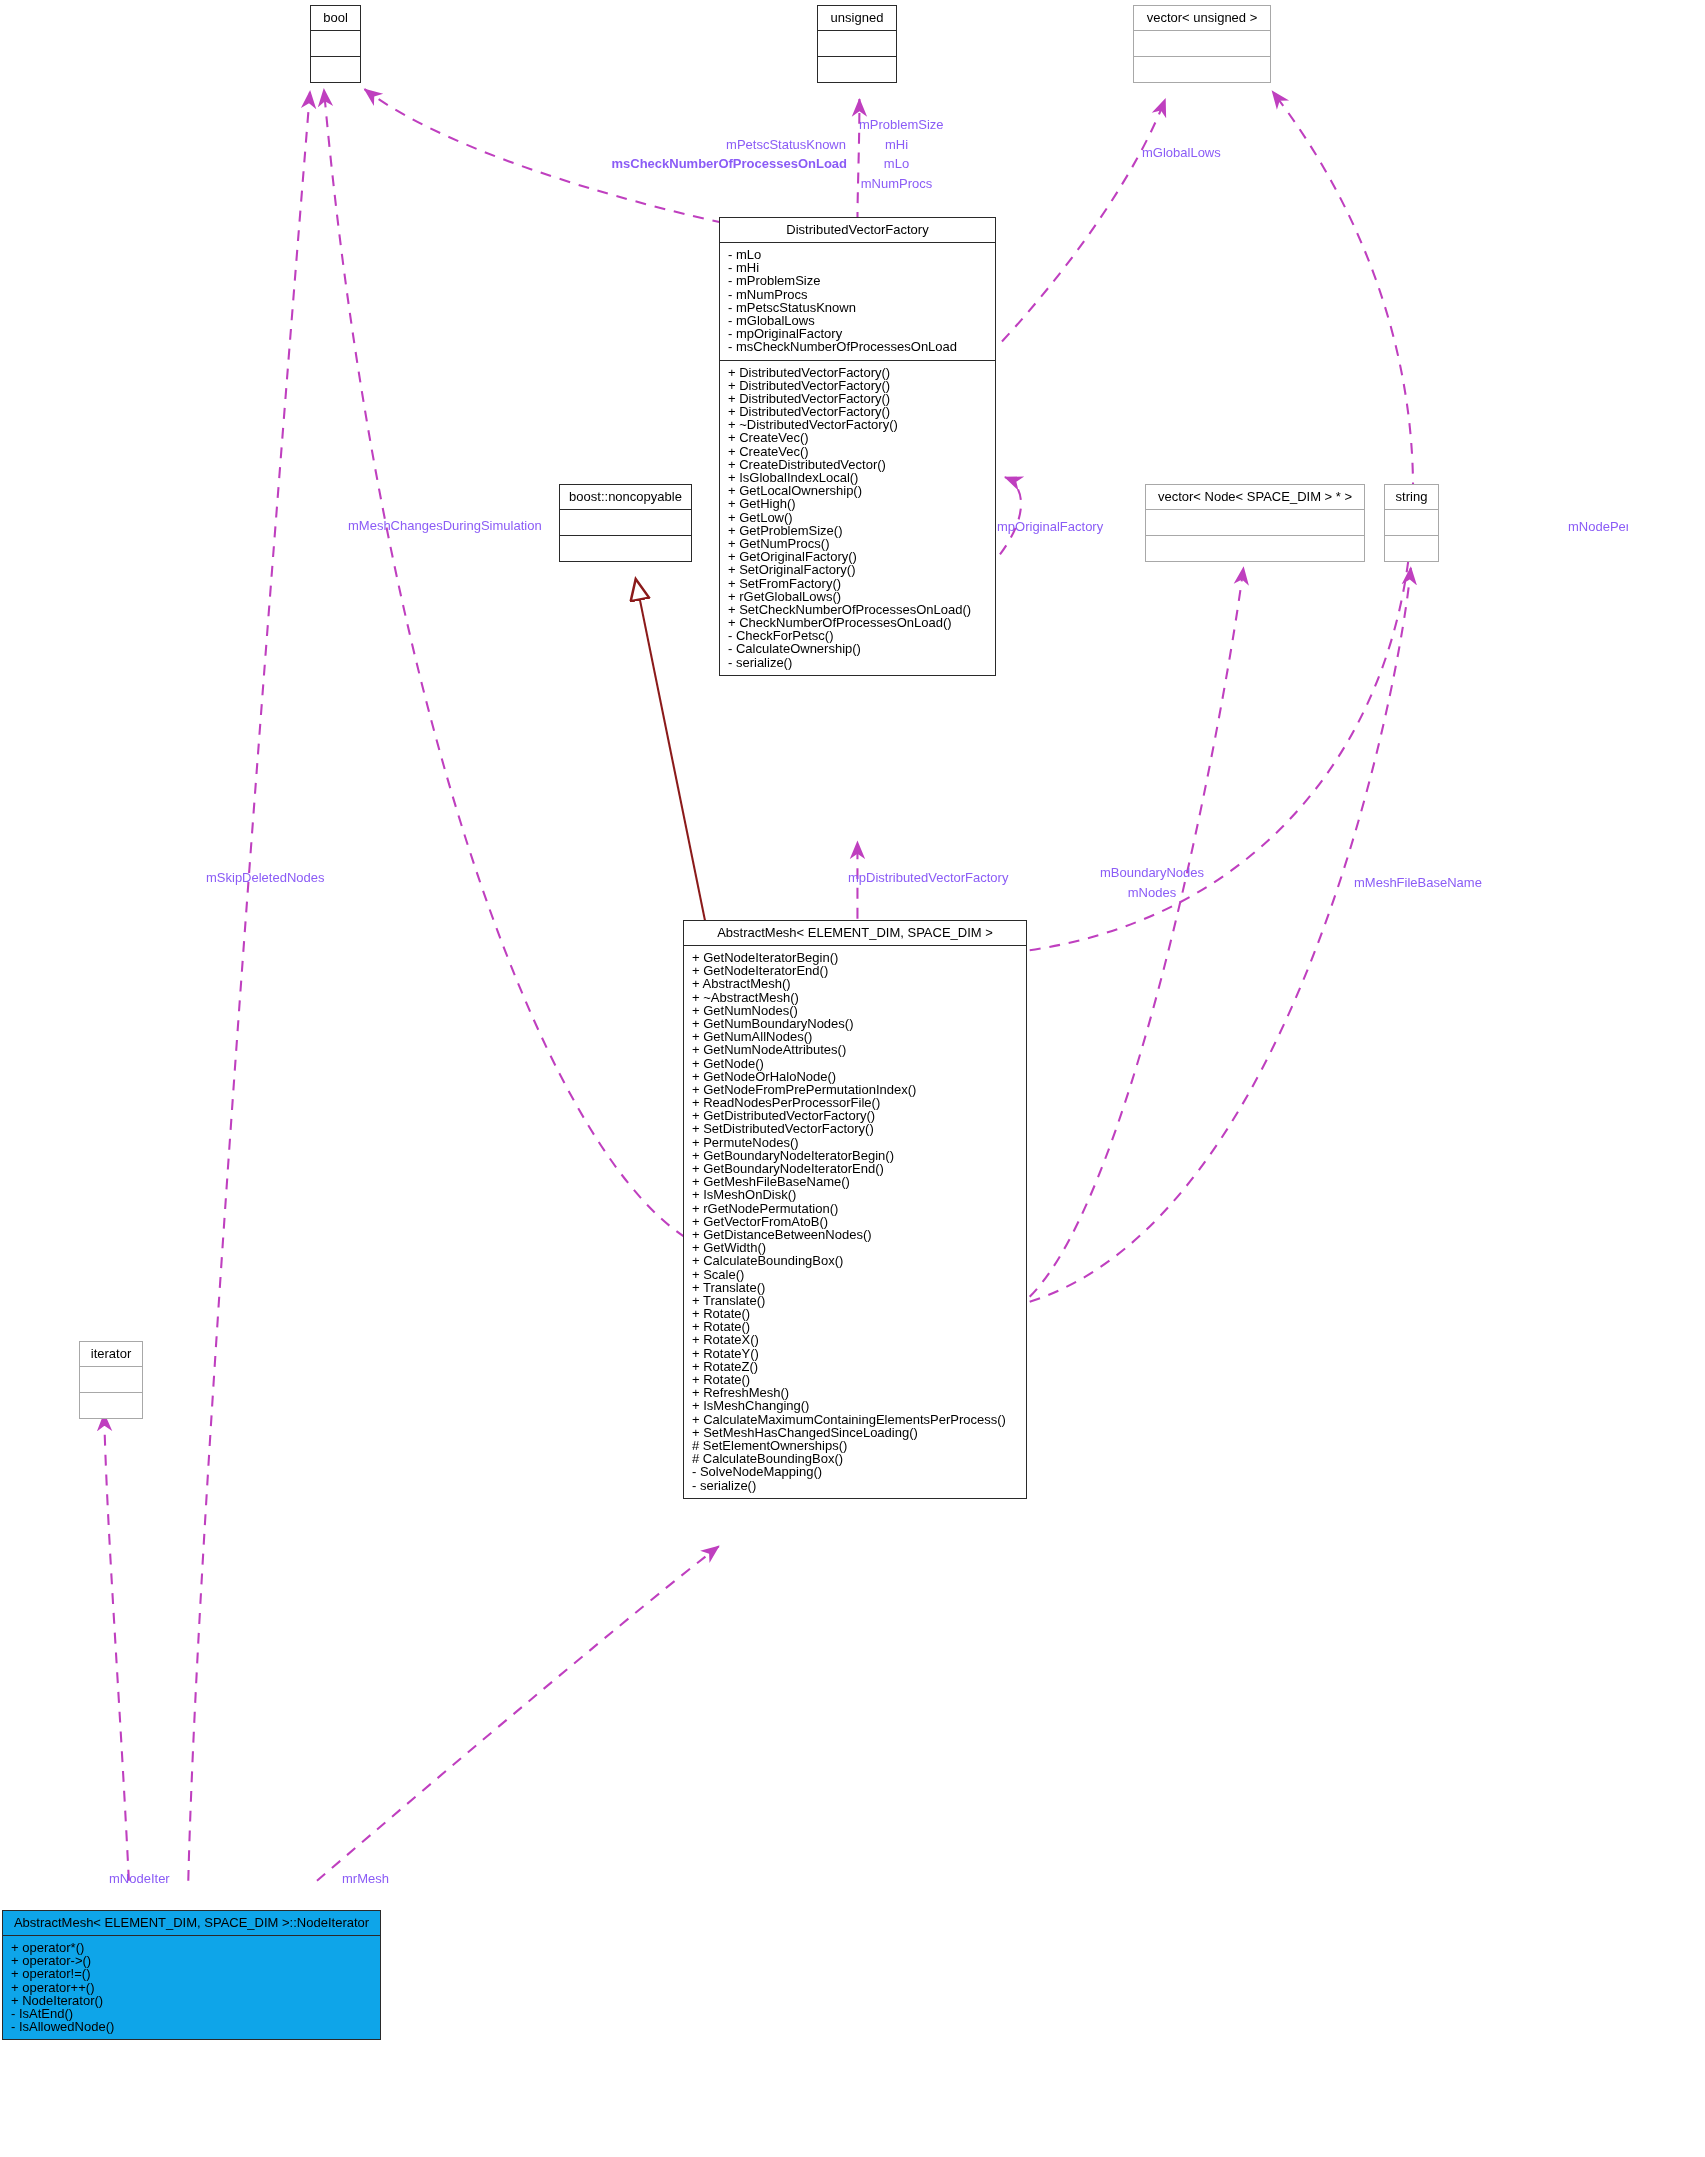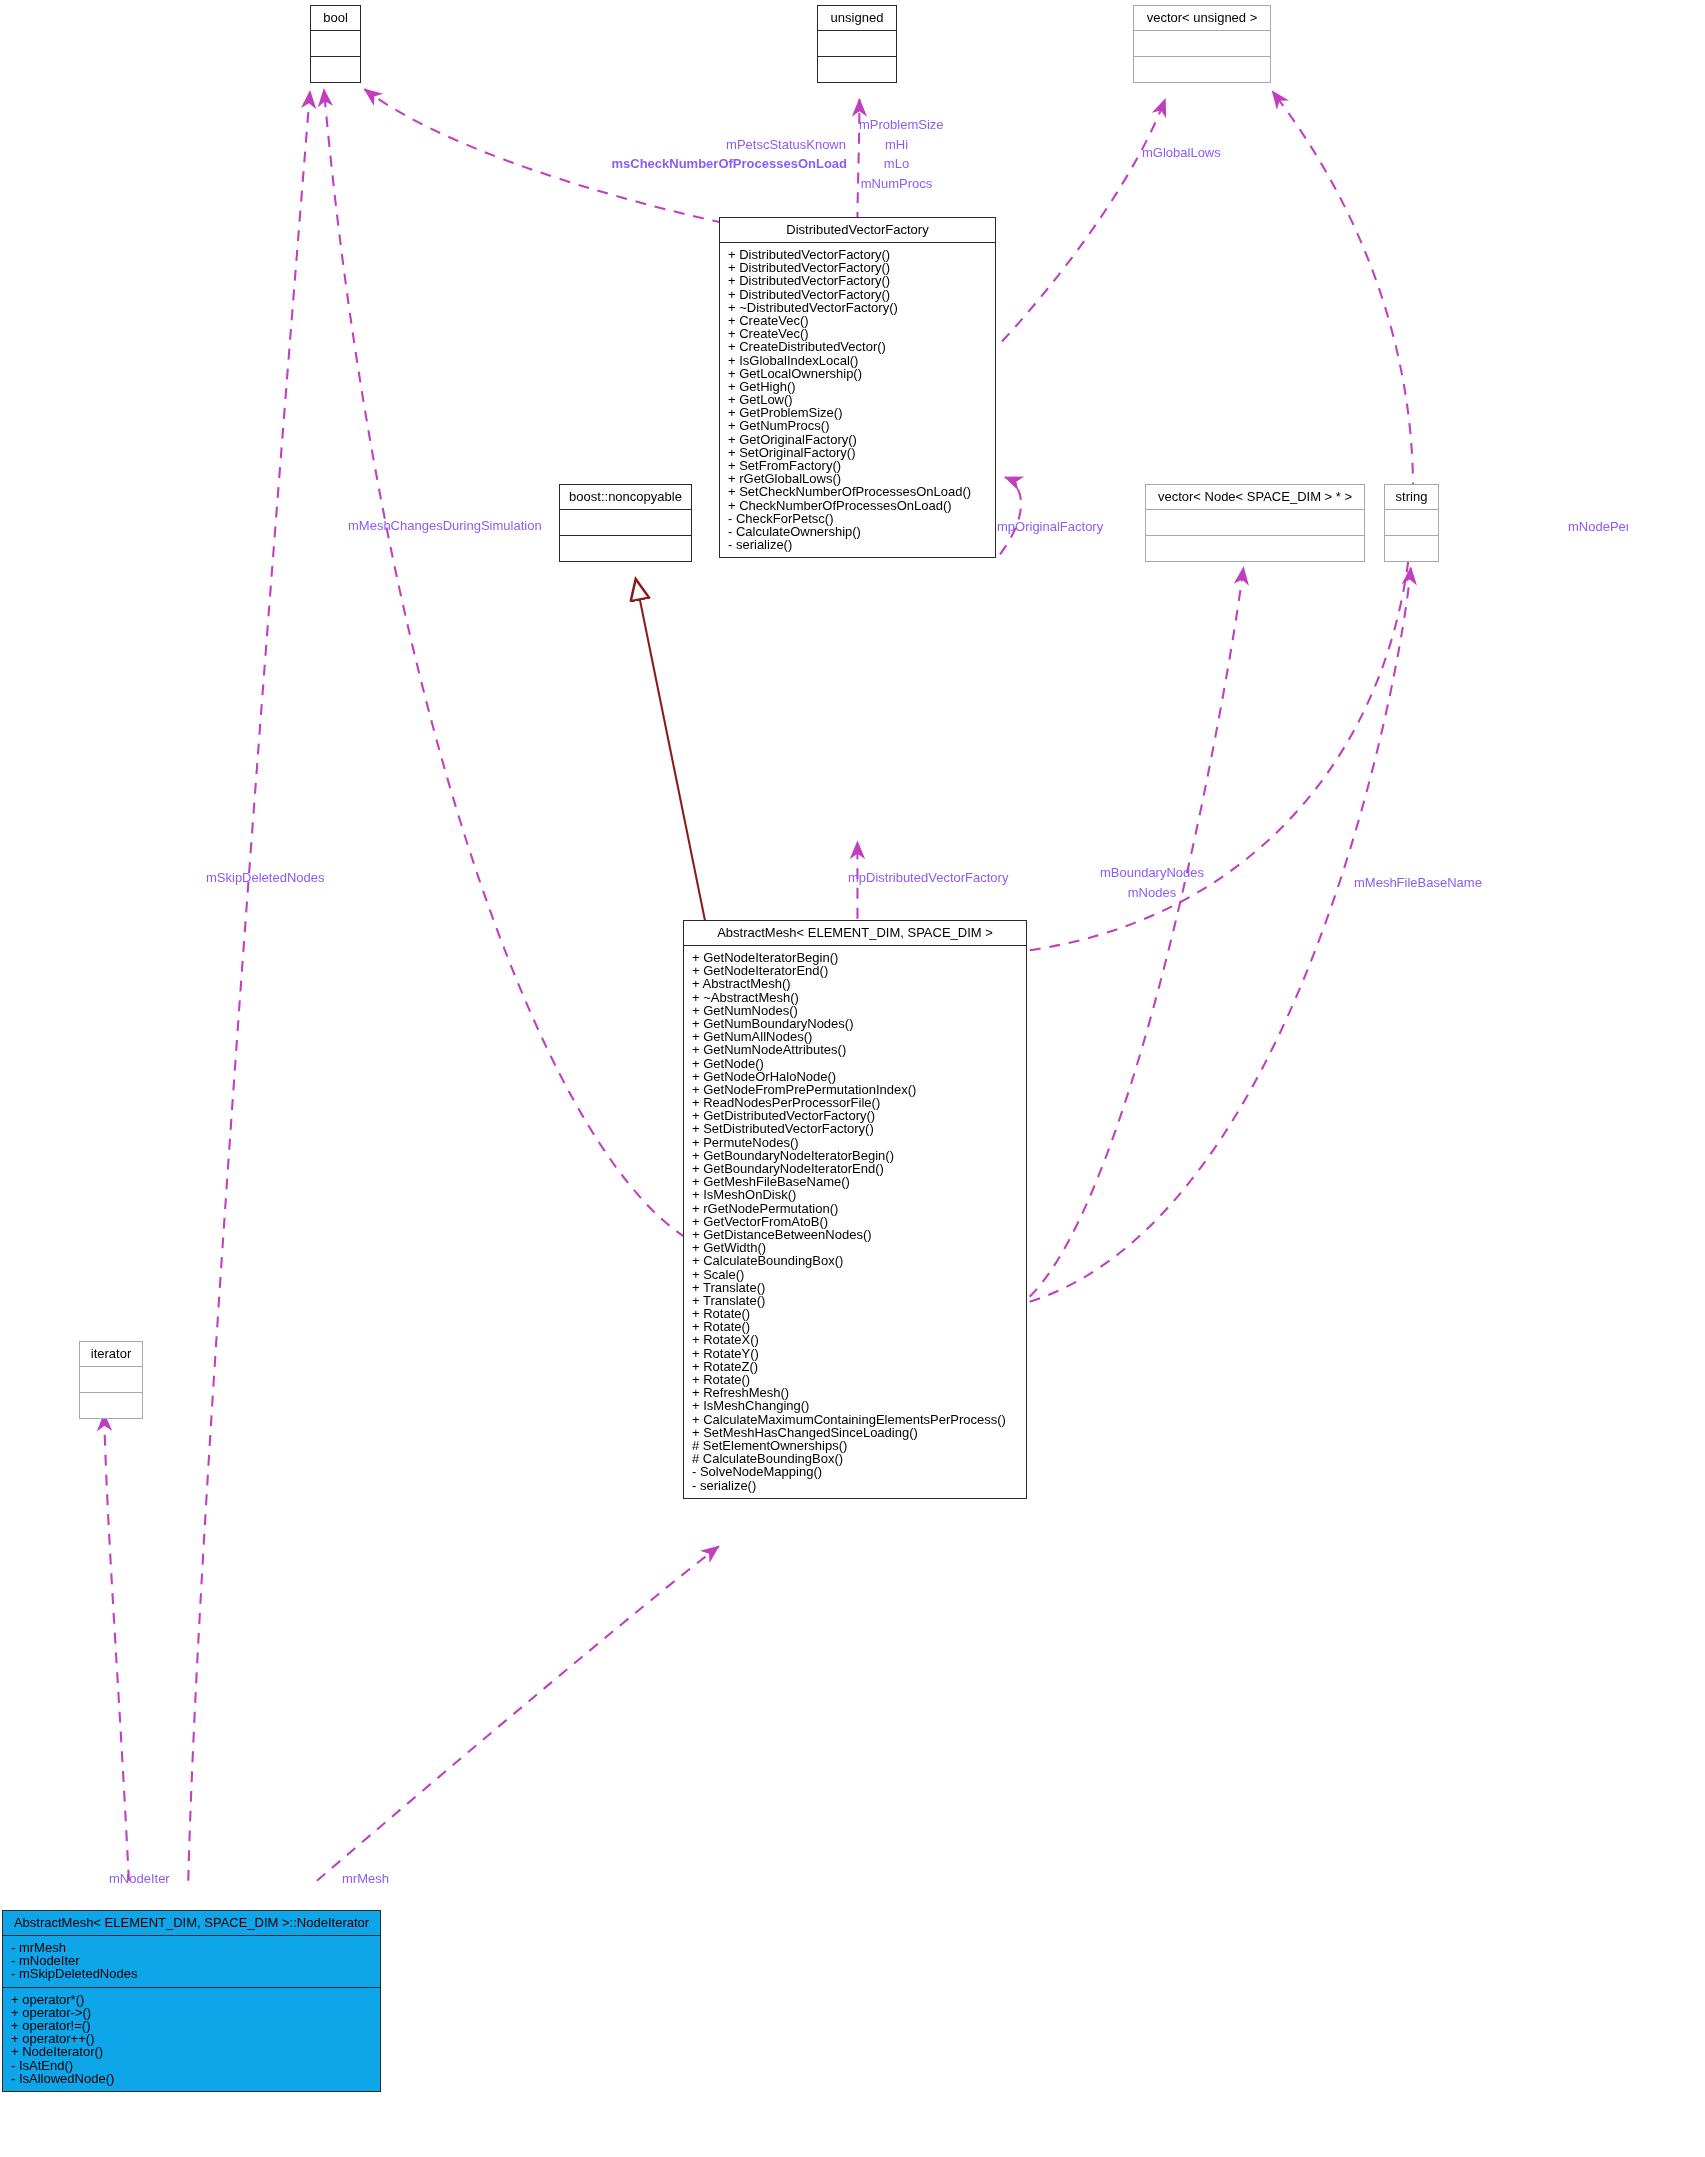--- a/index.html
+++ b/index.html
@@ -166,20 +166,30 @@
   </div>
 
   <div class="umlbox thin" style="left:79px; top:1341px; width:64px;">
     <div class="title">iterator</div>
     <div class="section empty"></div>
     <div class="section empty last"></div>
   </div>
 
   <div class="umlbox" style="left:719px; top:217px; width:277px;">
     <div class="title">DistributedVectorFactory</div>
+    <div class="section">
+        <div class="row">- mLo</div>
+        <div class="row">- mHi</div>
+        <div class="row">- mProblemSize</div>
+        <div class="row">- mNumProcs</div>
+        <div class="row">- mPetscStatusKnown</div>
+        <div class="row">- mGlobalLows</div>
+        <div class="row">- mpOriginalFactory</div>
+        <div class="row">- msCheckNumberOfProcessesOnLoad</div>
+      </div>
     <div class="section last">
         <div class="row">+ DistributedVectorFactory()</div>
         <div class="row">+ DistributedVectorFactory()</div>
         <div class="row">+ DistributedVectorFactory()</div>
         <div class="row">+ DistributedVectorFactory()</div>
         <div class="row">+ ~DistributedVectorFactory()</div>
         <div class="row">+ CreateVec()</div>
         <div class="row">+ CreateVec()</div>
         <div class="row">+ CreateDistributedVector()</div>
         <div class="row">+ IsGlobalIndexLocal()</div>
@@ -242,25 +252,20 @@
         <div class="row">+ SetMeshHasChangedSinceLoading()</div>
         <div class="row"># SetElementOwnerships()</div>
         <div class="row"># CalculateBoundingBox()</div>
         <div class="row">- SolveNodeMapping()</div>
         <div class="row">- serialize()</div>
       </div>
   </div>
 
   <div class="umlbox shaded" style="left:2px; top:1910px; width:379px;">
     <div class="title">AbstractMesh&lt; ELEMENT_DIM, SPACE_DIM &gt;::NodeIterator</div>
-    <div class="section">
-        <div class="row">- mrMesh</div>
-        <div class="row">- mNodeIter</div>
-        <div class="row">- mSkipDeletedNodes</div>
-      </div>
     <div class="section last">
         <div class="row">+ operator*()</div>
         <div class="row">+ operator-&gt;()</div>
         <div class="row">+ operator!=()</div>
         <div class="row">+ operator++()</div>
         <div class="row">+ NodeIterator()</div>
         <div class="row">- IsAtEnd()</div>
         <div class="row">- IsAllowedNode()</div>
       </div>
   </div>

